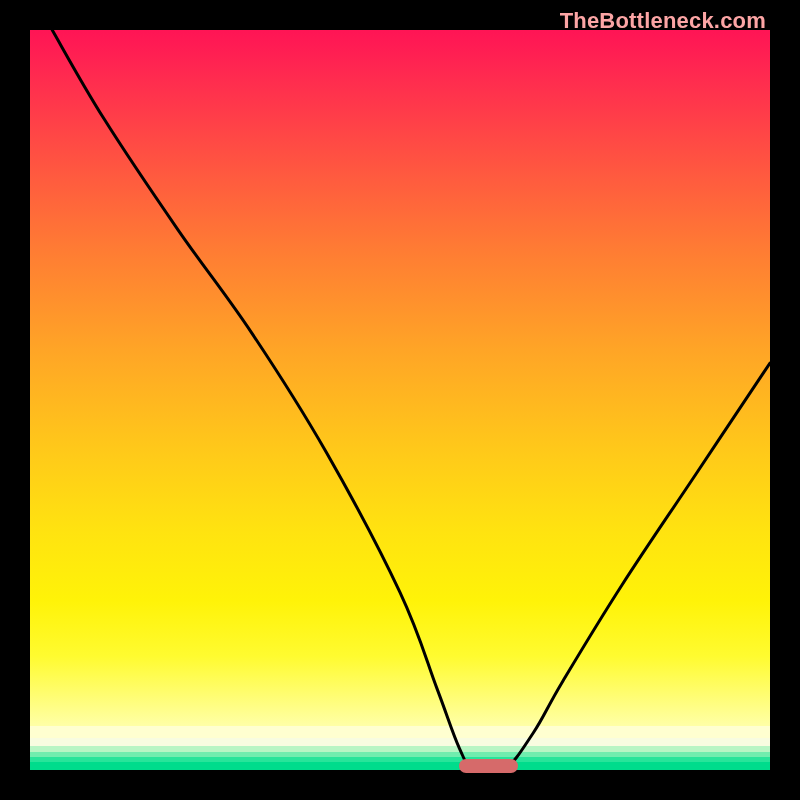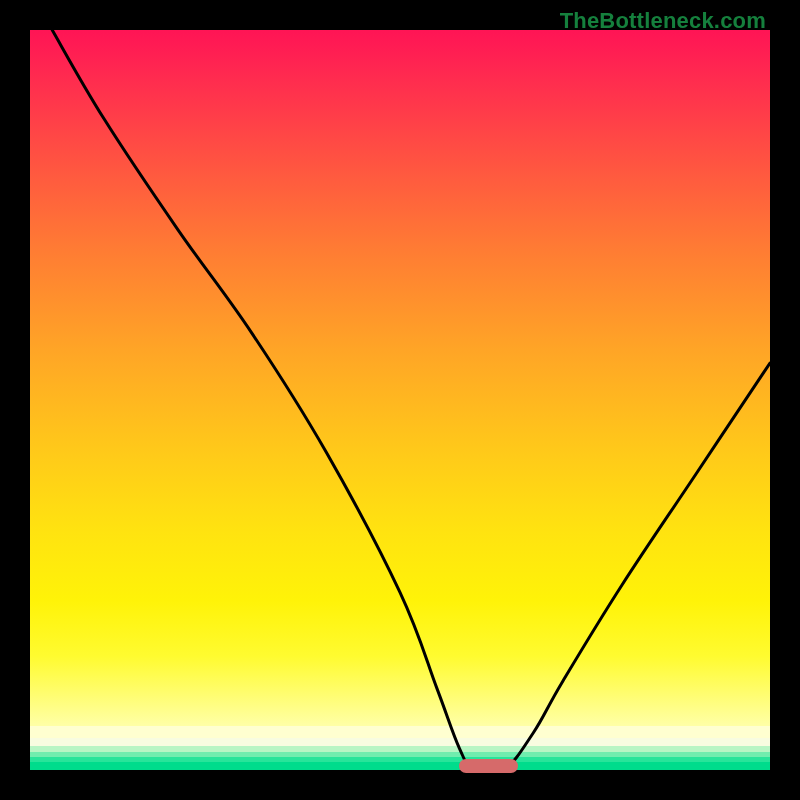--- a/index.html
+++ b/index.html
@@ -65,21 +65,21 @@
     position: absolute;
     z-index: 3;
     height: 14px;
     border-radius: 7px;
     background: #d66a6a;
   }
   .watermark {
     position: absolute;
     top: 8px;
     right: 34px;
-    color: #15803d;
+    color: #fca5a5;
     font-size: 22px;
     font-weight: 600;
     letter-spacing: 0.2px;
     z-index: 4;
   }
 </style>
 </head>
 <body>
 
 <div class="chart-wrap">

